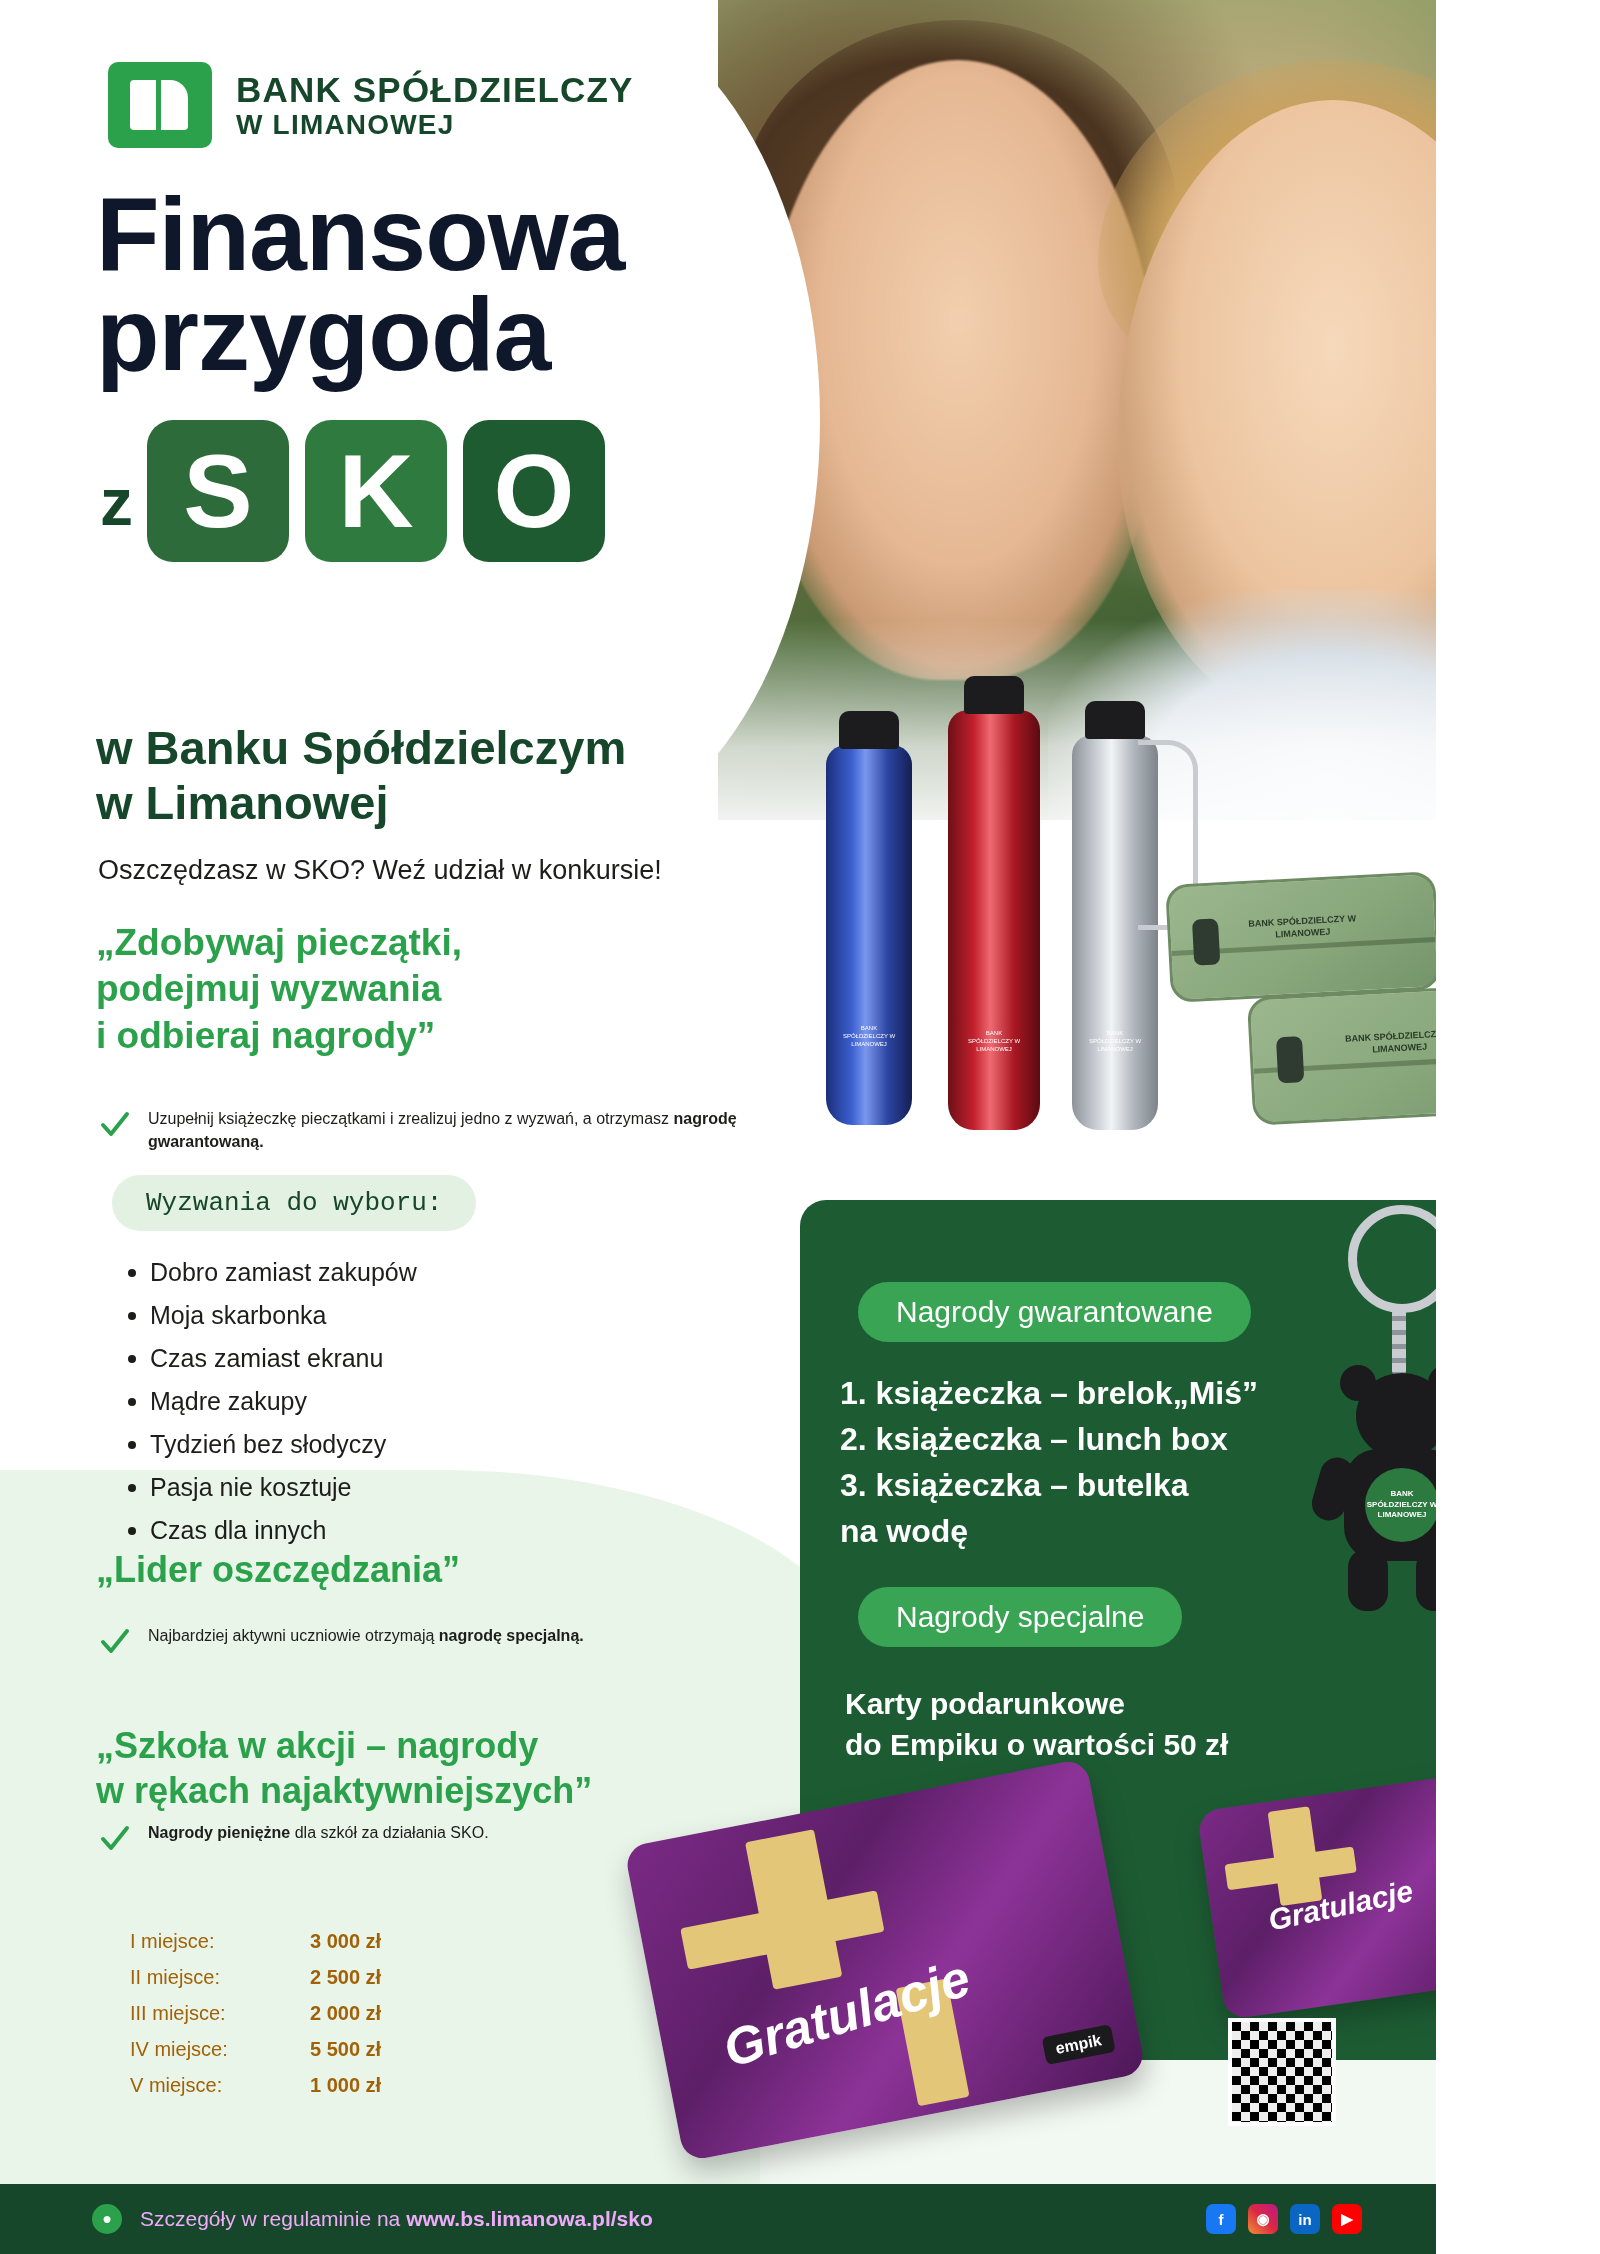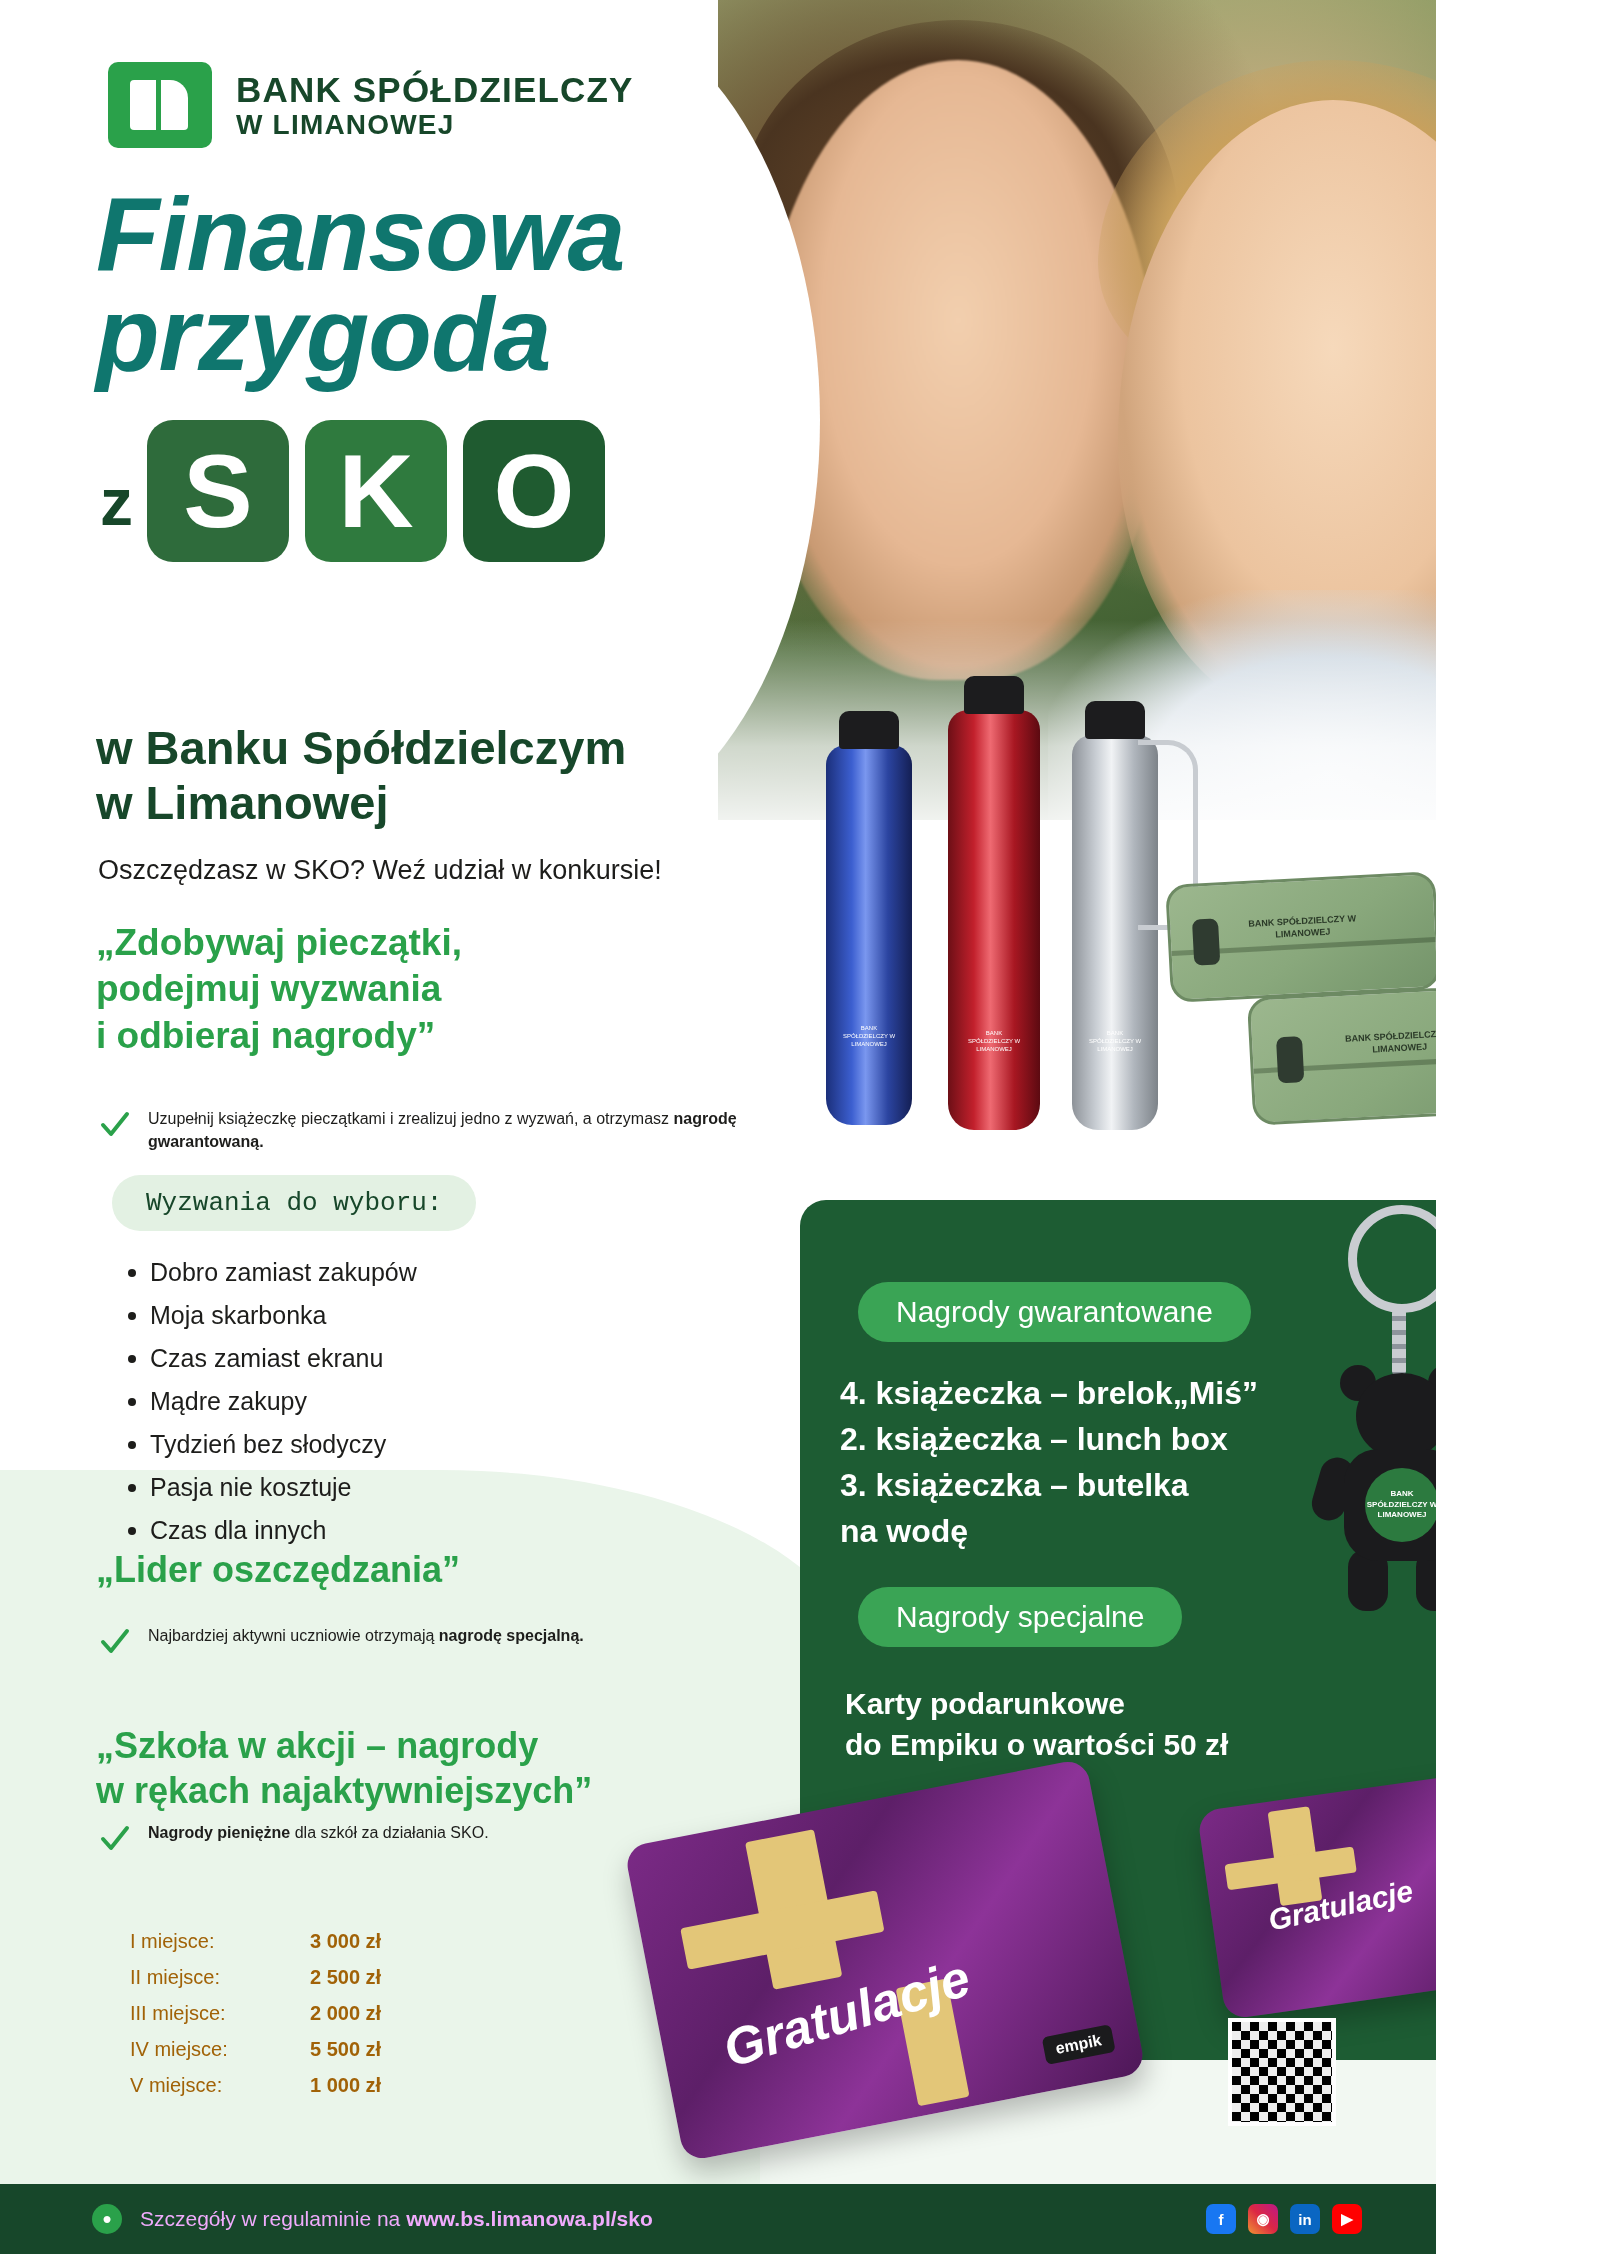--- a/index.html
+++ b/index.html
@@ -126,21 +126,21 @@
   }
   .logo-text .l2 {
     font-size: 28px; font-weight: bold; letter-spacing: 1.2px; color: #17472a;
   }
 
   
   .headline {
     position: absolute;
     left: 96px; top: 185px;
     font-size: 104px; font-weight: bold; line-height: 0.96;
-    color: #0f766e; letter-spacing: -1px; font-style: italic;
+    color: #0f172a; letter-spacing: -1px;
   }
   .sko-row {
     position: absolute;
     left: 100px; top: 420px;
     display: flex; align-items: flex-end; gap: 14px;
   }
   .sko-z { font-size: 66px; font-weight: bold; color: #17472a; padding-bottom: 22px; }
   .sko-tiles { display: flex; gap: 16px; }
   .tile {
     position: relative;
@@ -535,21 +535,21 @@
   </div>
   <div class="lunchbox lb2">
     <span class="seam"></span>
     <span class="clip"></span>
     <span class="brand">BANK SPÓŁDZIELCZY W LIMANOWEJ</span>
   </div>
 
   <div class="panel"></div>
   <div class="panel-pill pp1">Nagrody gwarantowane</div>
   <div class="panel-list">
-    <div>4. książeczka – brelok„Miś”</div>
+    <div>1. książeczka – brelok„Miś”</div>
     <div>2. książeczka – lunch box</div>
     <div>3. książeczka – butelka</div>
     <div>na wodę</div>
   </div>
   <div class="panel-pill pp2">Nagrody specjalne</div>
   <div class="panel-special">
     <div>Karty podarunkowe</div>
     <div>do Empiku o wartości 50 zł</div>
   </div>
 

